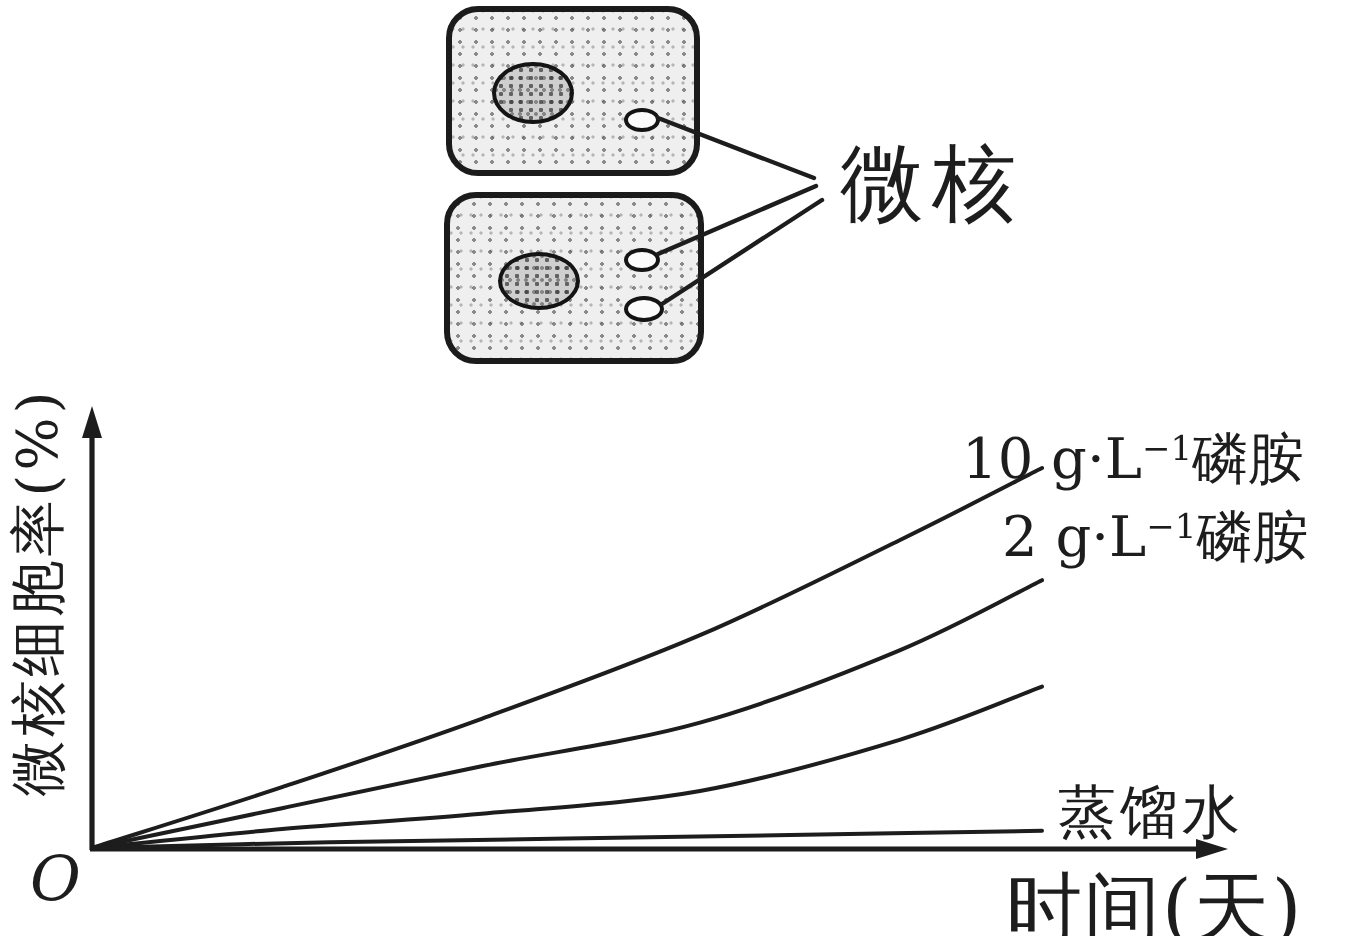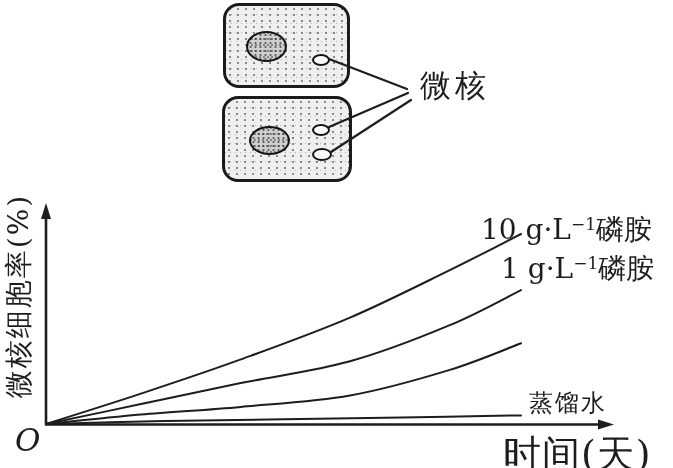--- a/index.html
+++ b/index.html
@@ -34,33 +34,33 @@
     position:absolute;border:2.2px solid #141414;border-radius:50%;
     box-sizing:border-box;background:#fbfbfb;
   }
   .m1{left:86px;top:48px;width:18px;height:12px;}
   .m2{left:87px;top:25px;width:18px;height:12px;}
   .m3{left:87px;top:49px;width:20px;height:13px;}
   
   .linework{position:absolute;left:0;top:0;pointer-events:none;}
   
   .lbl{position:absolute;white-space:nowrap;line-height:1.12;}
-  .micro-lbl{left:420px;top:68px;font-size:31px;letter-spacing:4px;}
+  .micro-lbl{left:420px;top:68px;font-size:42px;letter-spacing:4px;}
   .ylabel{
     left:19px;top:296px;font-size:28px;letter-spacing:2px;
     transform:translate(-50%,-50%) rotate(-90deg);
   }
   .origin{left:15px;top:423px;font-size:31px;font-style:italic;}
   .xlabel{left:503px;top:433px;font-size:38px;letter-spacing:1px;}
   .series{font-size:28px;}
   .series sup{font-size:17px;vertical-align:9px;letter-spacing:0;}
   .s1{left:481px;top:214px;}
   .s2{left:501px;top:253px;}
   .s3{left:477px;top:312px;}
-  .s4{left:529px;top:390px;font-size:24px;letter-spacing:2px;}
+  .s4{left:529px;top:390px;font-size:29px;letter-spacing:2px;}
 </style>
 </head>
 <body>
 
 <div class="canvas">
 
   <div class="cell cell1">
     <div class="nucleus n1"></div>
     <div class="micronucleus m1"></div>
   </div>
@@ -91,17 +91,17 @@
   </svg>
 
   <div class="lbl micro-lbl">微核</div>
 
   <div class="lbl ylabel">微核细胞率(%)</div>
   <div class="lbl origin">O</div>
   <div class="lbl xlabel">时间(天)</div>
 
   <div class="lbl series s1"><span>10 g·L</span><sup>−1</sup><span>磷胺</span></div>
 
-  <div class="lbl series s2"><span>1 g·L</span><sup>−1</sup><span>磷胺</span></div>
+  <div class="lbl series s2"><span>2 g·L</span><sup>−1</sup><span>磷胺</span></div>
 
 
   <div class="lbl series s4">蒸馏水</div>
 </div>
 
 </body></html>

